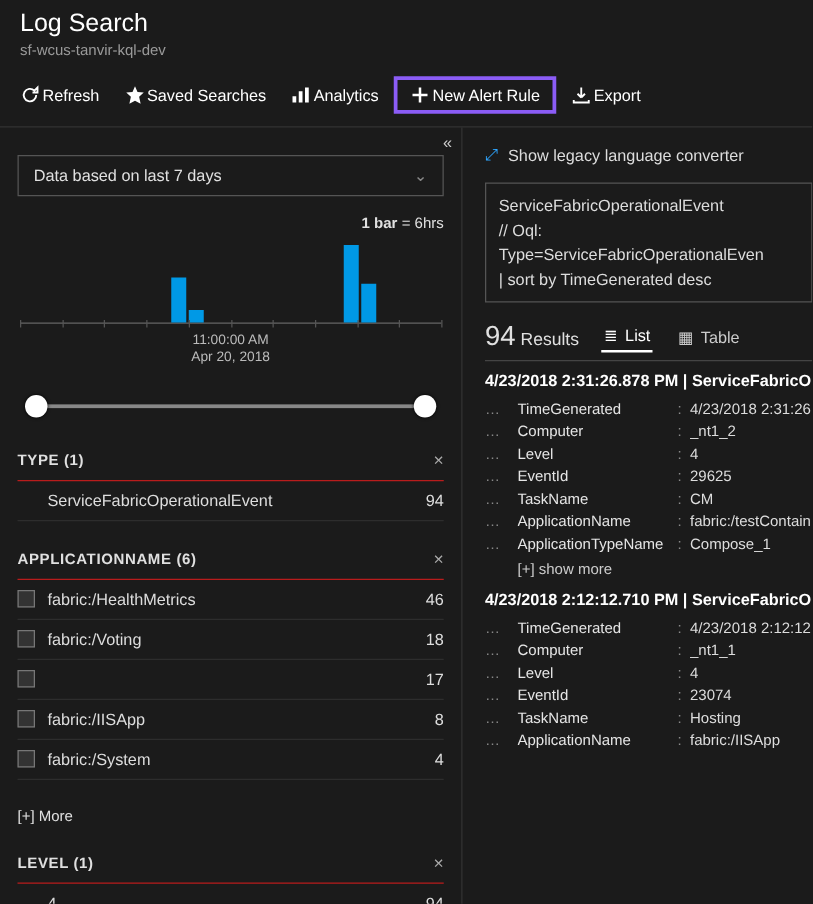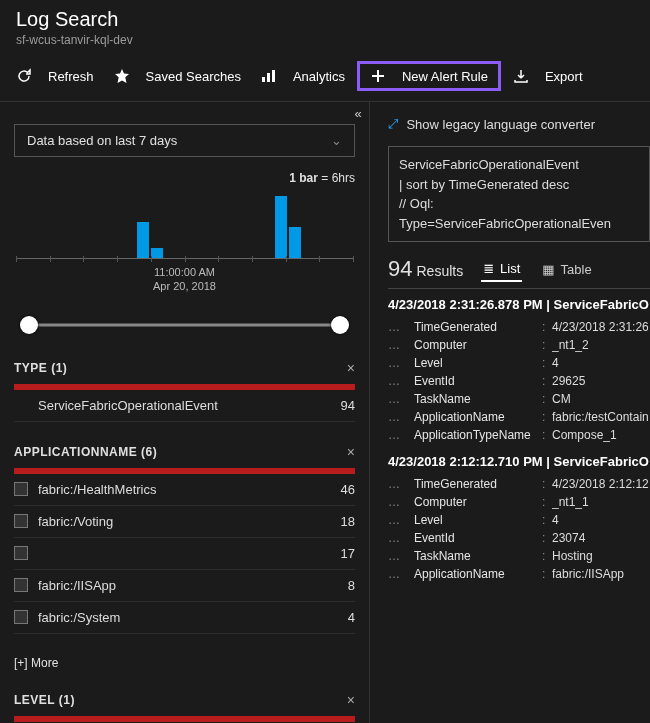--- a/index.html
+++ b/index.html
@@ -18,21 +18,21 @@
   .toolbar {
     display: flex;
     align-items: center;
     padding: 10px 8px;
     border-bottom: 1px solid #333;
     gap: 4px;
   }
   .tb-item {
     display: flex; align-items: center;
     padding: 5px 8px; cursor: pointer;
-    color: #fff; font-size: 13px; gap: 16px;
+    color: #fff; font-size: 13px; gap: 2px;
   }
   .tb-item .ico { display:inline-flex; width:16px; height:16px; align-items:center; justify-content:center; color:#fff; }
   .highlight { border: 3px solid #8b5cf6; padding: 4px 10px; }
   .body { display: flex; height: calc(100% - 80px); }
   .left {
     width: 370px; position: relative;
     padding: 12px 14px 0; overflow: hidden;
     border-right: 1px solid #333;
   }
   .collapse-handle {
@@ -54,21 +54,21 @@
     border-bottom: 1px solid #666;
     margin: 0 2px;
   }
   .chart .bar { position:absolute; bottom:0; width:12px; background:#0099e6; }
   .tick { position:absolute; bottom:-4px; width:1px; height:6px; background:#555; }
   .axis-label { text-align:center; font-size:11px; color:#bbb; margin-top:6px; line-height:1.3; }
   .slider { position:relative; height:26px; margin:18px 2px 10px; }
   .slider .track { position:absolute; left:6px; right:6px; top:50%; height:3px; background:#888; transform:translateY(-50%);}
   .slider .thumb { position:absolute; top:50%; width:18px; height:18px; border-radius:50%; background:#fff; transform:translate(-50%,-50%); cursor:pointer; box-shadow:0 0 3px #000;}
   .facet-header { display:flex; justify-content:space-between; align-items:center;
-    padding: 12px 0 8px; border-bottom:6px solid #b91c1c; margin-top:10px; }
+    padding: 12px 0 8px; border-bottom:1px solid #b91c1c; margin-top:10px; }
   .facet-header .name { font-weight:600; letter-spacing:0.5px; font-size:12px; }
   .facet-header .close { color:#aaa; cursor:pointer; font-size:14px; }
   .facet-row { display:flex; align-items:center; padding:8px 0; border-bottom:1px solid #2d2d2d; }
   .facet-row .cb { width:14px; height:14px; border:1px solid #777; background:#333; margin-right:10px; cursor:pointer; }
   .facet-row .lbl { flex:1; color:#ddd; }
   .facet-row .cnt { color:#ddd; }
   .more { font-size:12px; margin:22px 0 2px; cursor:pointer; }
   .right { flex:1; padding: 14px 0 0 18px; overflow:hidden; }
   .legacy { display:flex; align-items:center; gap:8px; margin-bottom:14px; cursor:pointer; color:#ddd; }
   .legacy .chev { color:#2ea6ff; }
@@ -234,22 +234,22 @@
   </div>
 
   <div class="right">
     <div class="legacy">
       <span class="chev">⤢</span>
       <span>Show legacy language converter</span>
     </div>
 
     <div class="query-box">
       <div>ServiceFabricOperationalEvent</div>
+      <div>// Oql: Type=ServiceFabricOperationalEven</div>
       <div>| sort by TimeGenerated desc</div>
-      <div>// Oql: Type=ServiceFabricOperationalEven</div>
     </div>
 
     <div class="result-bar">
       <div class="result-count">
         <span class="num">94</span><span class="txt">Results</span>
       </div>
       <div class="view-toggle active">
         <span>≣</span>
         <span>List</span>
       </div>
@@ -297,20 +297,21 @@
             <span class="k">ApplicationName</span>
             <span class="c">:</span>
             <span class="v">fabric:/testContain</span>
           </div>
           <div class="kv">
             <span class="dots">…</span>
             <span class="k">ApplicationTypeName</span>
             <span class="c">:</span>
             <span class="v">Compose_1</span>
           </div>
+          <div class="show-more">[+] show more</div>
         </div>
         <div class="record">
           <div class="record-head">4/23/2018 2:12:12.710 PM | ServiceFabricO</div>
           <div class="kv">
             <span class="dots">…</span>
             <span class="k">TimeGenerated</span>
             <span class="c">:</span>
             <span class="v">4/23/2018 2:12:12</span>
           </div>
           <div class="kv">

